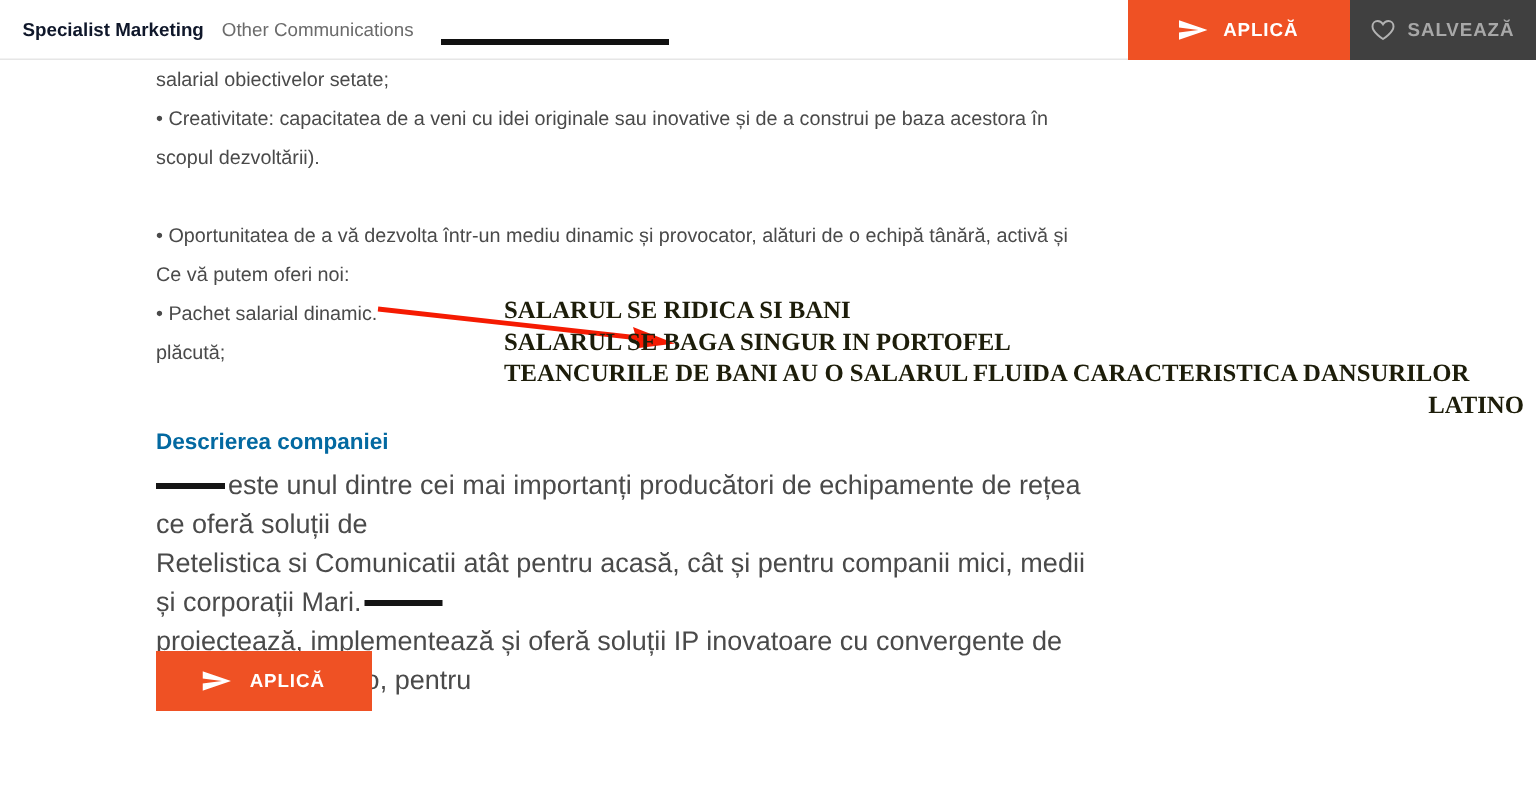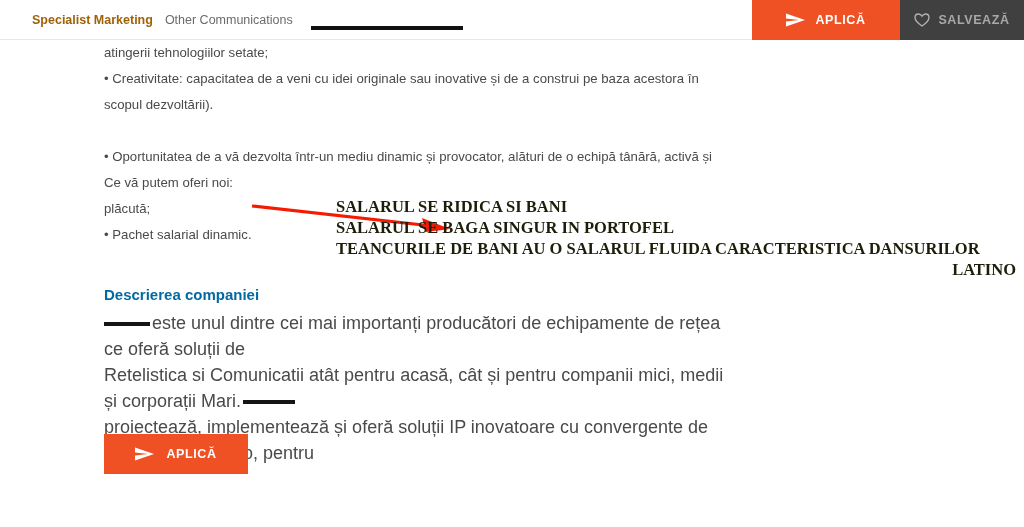--- a/index.html
+++ b/index.html
@@ -25,22 +25,22 @@
     background: #ffffff;
     border-bottom: 1px solid #e6e6e6;
     box-sizing: border-box;
     display: flex;
     align-items: center;
     z-index: 10;
   }
   .topbar-title {
     font-size: 12.5px;
     font-weight: bold;
-    color: #a16207;
-    margin-left: 32px;
+    color: #0f172a;
+    margin-left: 15px;
     white-space: nowrap;
     text-align: center;
   }
   .topbar-subtitle {
     position: relative;
     font-size: 12.5px;
     color: #6b6b6b;
     margin-left: 12px;
     white-space: nowrap;
   }
@@ -209,28 +209,28 @@
       <svg width="16" height="14" viewBox="0 0 16 14" aria-hidden="true">
         <path d="M8 13 C8 13 1 8.6 1 4.6 C1 2.3 2.7 1 4.4 1 C6 1 7.3 2 8 3.2 C8.7 2 10 1 11.6 1 C13.3 1 15 2.3 15 4.6 C15 8.6 8 13 8 13 Z" fill="none" stroke="#b3b3b3" stroke-width="1.3"></path>
       </svg>
     </span>
     <span>SALVEAZĂ</span>
   </div>
 </div>
 
 <div class="content">
   <div class="text-col">
-    <p>atingerii tehnologiilor setate;</p>
+    <p>salarial obiectivelor setate;</p>
     <p>• Creativitate: capacitatea de a veni cu idei originale sau inovative și de a construi pe baza acestora în</p>
     <p>scopul dezvoltării).</p>
     <div class="gap"></div>
     <p>• Oportunitatea de a vă dezvolta într-un mediu dinamic și provocator, alături de o echipă tânără, activă și</p>
     <p>Ce vă putem oferi noi:</p>
+    <p>• Pachet salarial dinamic.</p>
     <p>plăcută;</p>
-    <p>• Pachet salarial dinamic.</p>
 
     <div class="section-title">Descrierea companiei</div>
 
     <div class="company-para">
       <span class="redact-inline-1"></span><span>este unul dintre cei mai importanți producători de echipamente de rețea ce oferă soluții de</span><br>
       <span>Retelistica si Comunicatii atât pentru acasă, cât și pentru companii mici, medii și corporații Mari.</span><span class="redact-inline-2"></span><br>
       <span>proiectează, implementează și oferă soluții IP inovatoare cu convergente de date, voce și video, pentru</span><br>
     </div>
   </div>
 

